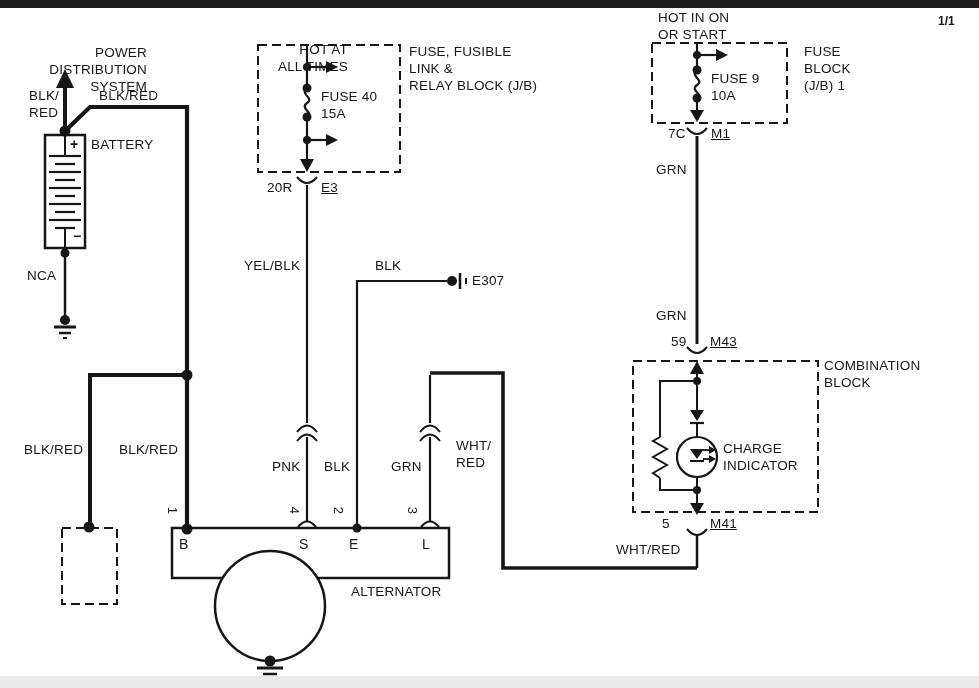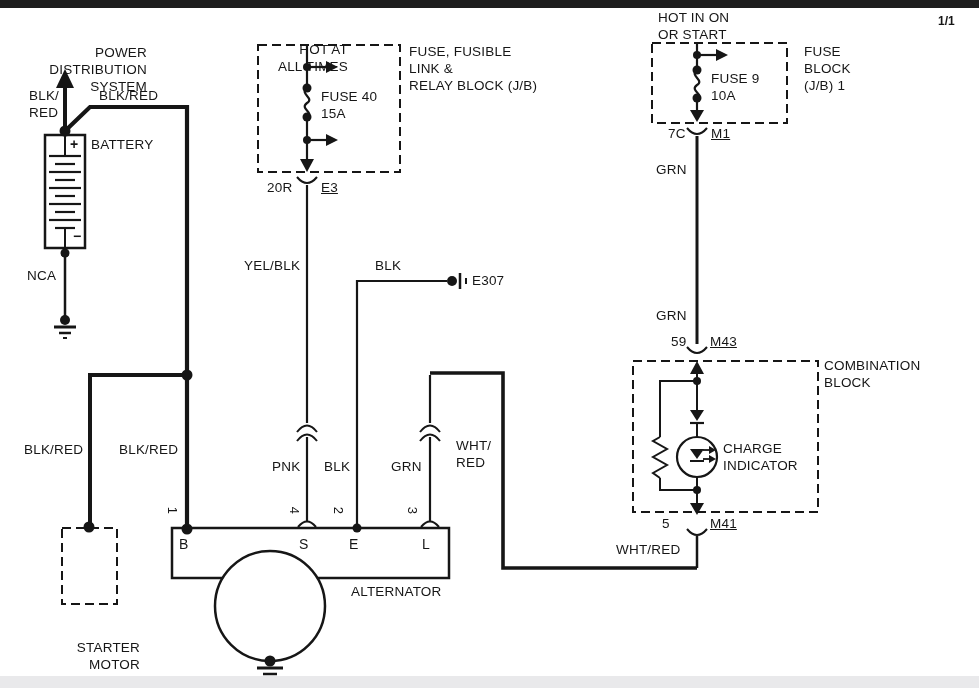--- a/index.html
+++ b/index.html
@@ -258,18 +258,16 @@
   <div class="lbl pin" style="left:286px; top:502px;">4</div>
   <div class="lbl pin" style="left:330px; top:502px;">2</div>
   <div class="lbl pin" style="left:404px; top:502px;">3</div>
 
   <div class="lbl term" style="left:179px; top:536px;">B</div>
   <div class="lbl term" style="left:299px; top:536px;">S</div>
   <div class="lbl term" style="left:349px; top:536px;">E</div>
   <div class="lbl term" style="left:422px; top:536px;">L</div>
   <div class="lbl" style="left:351px; top:583px;">ALTERNATOR</div>
 
-  <div class="lbl ctr" style="left:38px; top:607px; width:102px;">STARTER
-MOTOR</div>
 
 
   <div id="botbar"></div>
 </div>
 
 </body></html>

